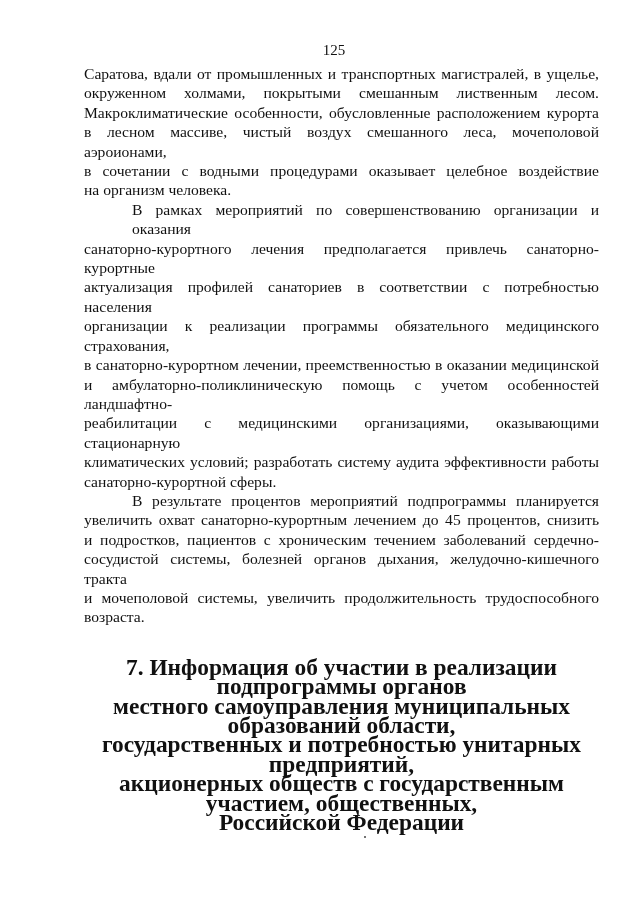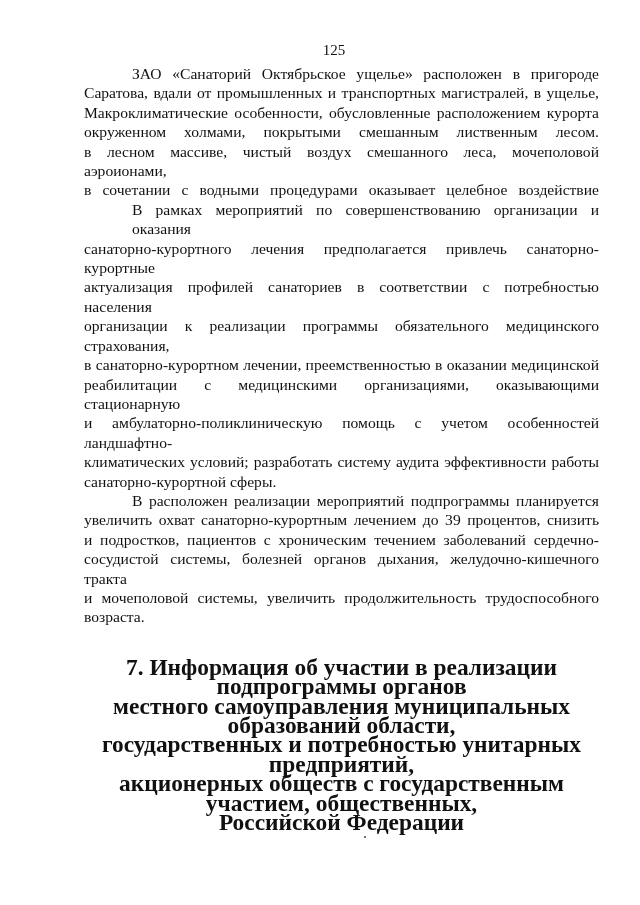--- a/index.html
+++ b/index.html
@@ -64,43 +64,43 @@
   }
 </style>
 </head>
 <body>
 
 <div class="page-number">125</div>
 
 <div class="content">
 
   <p class="para para-1">
-    <span class="ln first">ЗАО «Санаторий Октябрьское ущелье» расположен в пригороде</span>
     <span class="ln">Саратова, вдали от промышленных и транспортных магистралей, в ущелье,</span>
+    <span class="ln">окруженном холмами, покрытыми смешанным лиственным лесом.</span>
     <span class="ln">Макроклиматические особенности, обусловленные расположением курорта</span>
-    <span class="ln">окруженном холмами, покрытыми смешанным лиственным лесом.</span>
     <span class="ln">в лесном массиве, чистый воздух смешанного леса, мочеполовой аэроионами,</span>
     <span class="ln">в сочетании с водными процедурами оказывает целебное воздействие</span>
+    <span class="ln last">на организм человека.</span>
   </p>
 
   <p class="para para-2">
     <span class="ln first">В рамках мероприятий по совершенствованию организации и оказания</span>
     <span class="ln">санаторно-курортного лечения предполагается привлечь санаторно-курортные</span>
     <span class="ln">актуализация профилей санаториев в соответствии с потребностью населения</span>
     <span class="ln">организации к реализации программы обязательного медицинского страхования,</span>
     <span class="ln">в санаторно-курортном лечении, преемственностью в оказании медицинской</span>
+    <span class="ln">и амбулаторно-поликлиническую помощь с учетом особенностей ландшафтно-</span>
     <span class="ln">реабилитации с медицинскими организациями, оказывающими стационарную</span>
-    <span class="ln">и амбулаторно-поликлиническую помощь с учетом особенностей ландшафтно-</span>
     <span class="ln">климатических условий; разработать систему аудита эффективности работы</span>
     <span class="ln last">санаторно-курортной сферы.</span>
   </p>
 
   <p class="para para-3">
-    <span class="ln first">В расположен реализации мероприятий подпрограммы планируется</span>
-    <span class="ln">увеличить охват санаторно-курортным лечением до 39 процентов, снизить</span>
+    <span class="ln first">В результате процентов мероприятий подпрограммы планируется</span>
+    <span class="ln">увеличить охват санаторно-курортным лечением до 45 процентов, снизить</span>
     <span class="ln">и подростков, пациентов с хроническим течением заболеваний сердечно-</span>
     <span class="ln">сосудистой системы, болезней органов дыхания, желудочно-кишечного тракта</span>
     <span class="ln">и мочеполовой системы, увеличить продолжительность трудоспособного</span>
     <span class="ln last">возраста.</span>
   </p>
 
   <h2 class="heading heading-7">
     <span class="hl">7. Информация об участии в реализации подпрограммы органов</span>
     <span class="hl">местного самоуправления муниципальных образований области,</span>
     <span class="hl">государственных и потребностью унитарных предприятий,</span>

